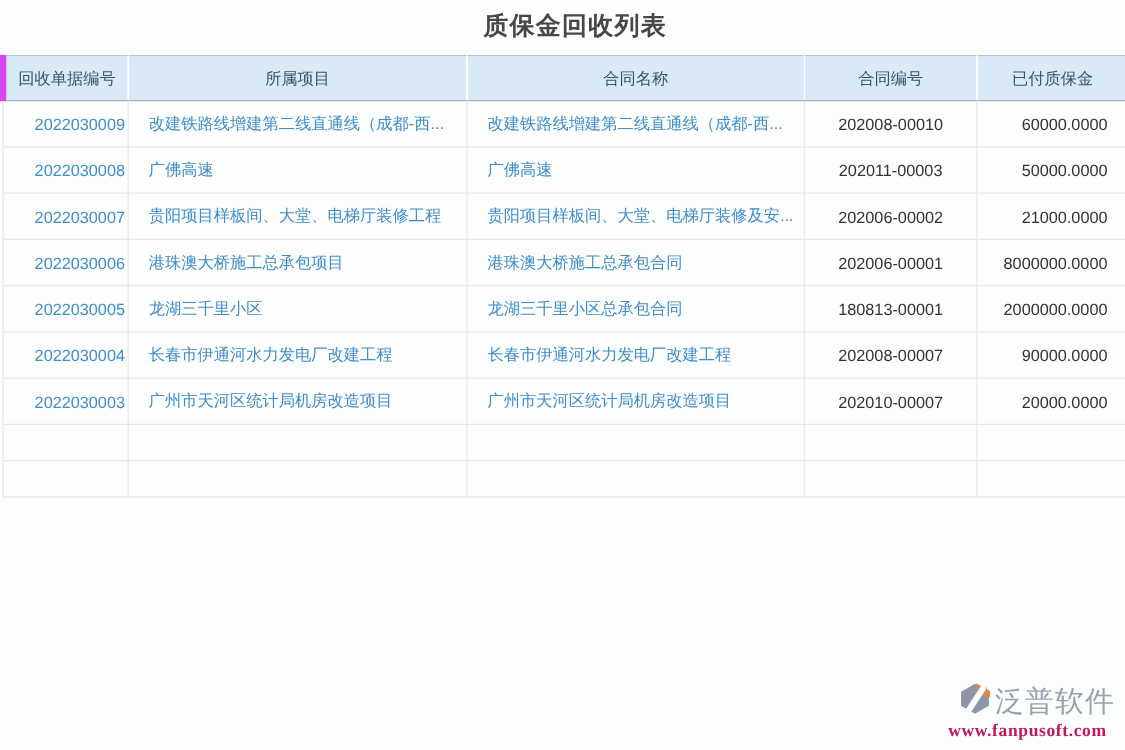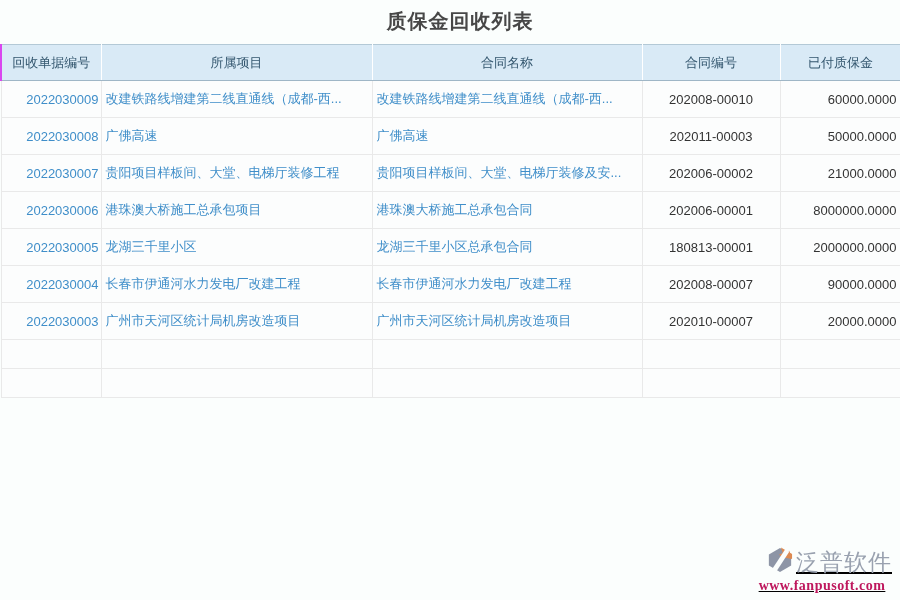--- a/index.html
+++ b/index.html
@@ -32,43 +32,42 @@
     font-size:13px;
     font-weight:normal;
     text-align:center;
     border-top:1px solid #b3c9d6;
     border-bottom:1px solid #9fb6c6;
     border-right:1px solid #ffffff;
     overflow:hidden;
     white-space:nowrap;
   }
   .recovery-table th:last-child { border-right:1px solid #c6d8e4; }
-  .recovery-table th:first-child { border-left:2px solid #d946ef; }
+  .recovery-table th:first-child { border-left:5px solid #d946ef; }
   .recovery-table td {
     height:37px;
     background:#fcfdfd;
     font-size:13px;
     color:#333333;
     border:1px solid #e9e9e9;
     overflow:hidden;
     white-space:nowrap;
-    padding:0 4px;
+    padding:0 16px;
   }
   .recovery-table tr.empty-row td { height:29px; }
   td.c-doc    { text-align:right; color:#3f8ec9; padding:0 2px; }
   td.c-proj   { text-align:left;  color:#3f8ec9; }
   td.c-cname  { text-align:left;  color:#3f8ec9; }
   td.c-cno    { text-align:center; }
   td.c-amt    { text-align:right; }
   .watermark {
     position:absolute;
     right:8px;
     bottom:6px;
     width:140px;
-    text-decoration:underline;
   }
   .wm-top { display:flex; align-items:center; justify-content:flex-end; }
   .wm-brand {
     font-size:23px;
     color:#99a1af;
     letter-spacing:1px;
     margin-left:3px;
     white-space:nowrap;
   }
   .wm-url {

